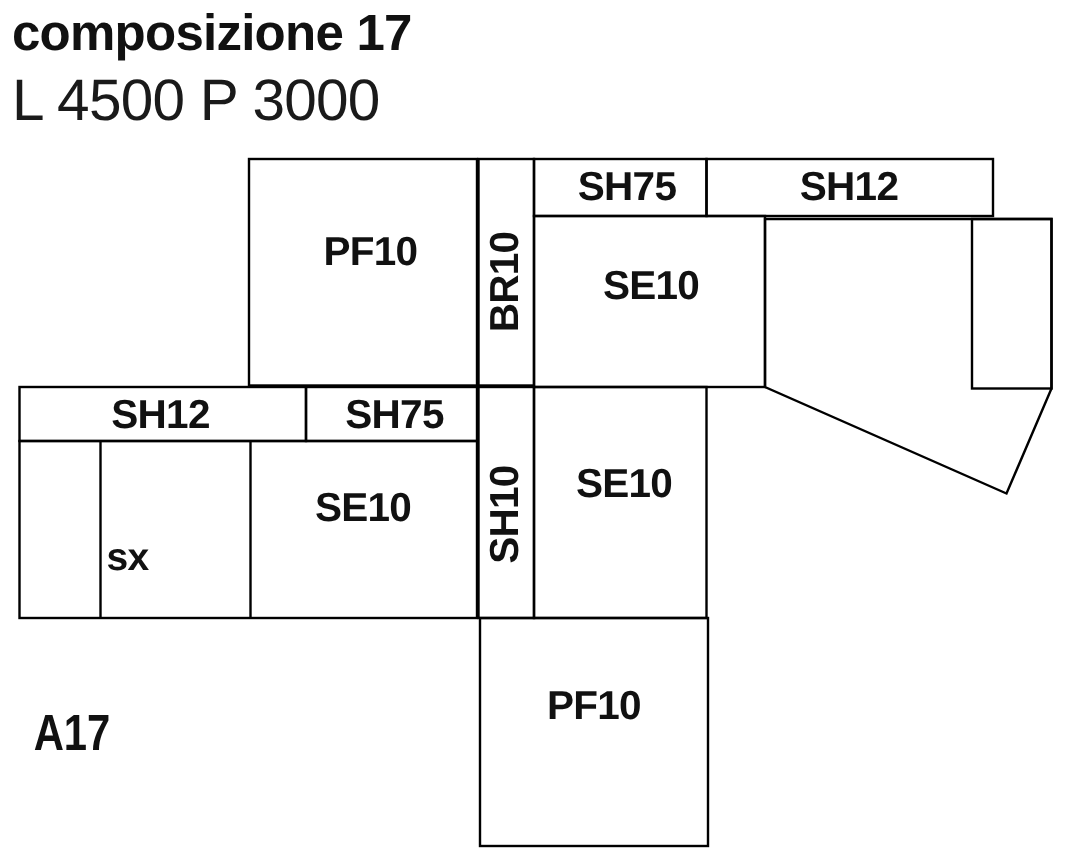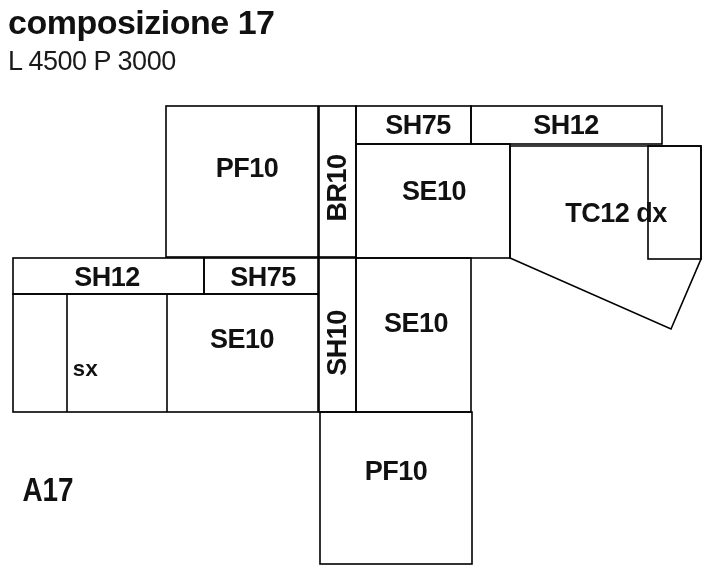--- a/index.html
+++ b/index.html
@@ -22,21 +22,21 @@
     font-weight: bold;
     letter-spacing: -0.5px;
     line-height: 1.1;
     color: #111111;
     white-space: nowrap;
   }
   .subtitle {
     position: absolute;
     left: 8px;
     top: 47px;
-    font-size: 27px;
+    font-size: 39px;
     font-weight: normal;
     letter-spacing: -0.5px;
     line-height: 1.1;
     color: #1a1a1a;
     white-space: nowrap;
   }
   svg.diagram {
     position: absolute;
     left: 0;
     top: 0;
@@ -48,22 +48,21 @@
     letter-spacing: -0.5px;
     line-height: 1;
     color: #111111;
     white-space: nowrap;
     transform: translate(-50%, -50%);
   }
   .lbl.rot {
     transform: translate(-50%, -50%) rotate(-90deg);
   }
   .lbl.small-sub {
-    font-size: 22px;
-    font-family: Liberation Mono, monospace;
+    font-size: 26px;
   }
   .plan-code {
     position: absolute;
     font-size: 34px;
     font-weight: bold;
     line-height: 1;
     color: #111111;
     white-space: nowrap;
     transform: translate(-50%, -50%) scaleX(0.82);
   }
@@ -96,21 +95,20 @@
     <rect x="356" y="258" width="115" height="154"></rect>
 
     <rect x="320" y="412" width="152" height="152"></rect>
   </svg>
 
   <div class="lbl" style="left:247px; top:168px;">PF10</div>
   <div class="lbl rot" style="left:337px; top:188px;">BR10</div>
   <div class="lbl" style="left:418px; top:125px;">SH75</div>
   <div class="lbl" style="left:566px; top:125px;">SH12</div>
   <div class="lbl" style="left:434px; top:191px;">SE10</div>
-  <div class="lbl" style="left:616px; top:213px;">TC12 dx</div>
   <div class="lbl" style="left:107px; top:277px;">SH12</div>
   <div class="lbl" style="left:263px; top:277px;">SH75</div>
   <div class="lbl small-sub" style="left:85px; top:371px;">sx</div>
   <div class="lbl" style="left:242px; top:339px;">SE10</div>
   <div class="lbl rot" style="left:337px; top:343px;">SH10</div>
   <div class="lbl" style="left:416px; top:323px;">SE10</div>
   <div class="lbl" style="left:396px; top:471px;">PF10</div>
 
   <div class="plan-code" style="left:48px; top:489px;">A17</div>
 

